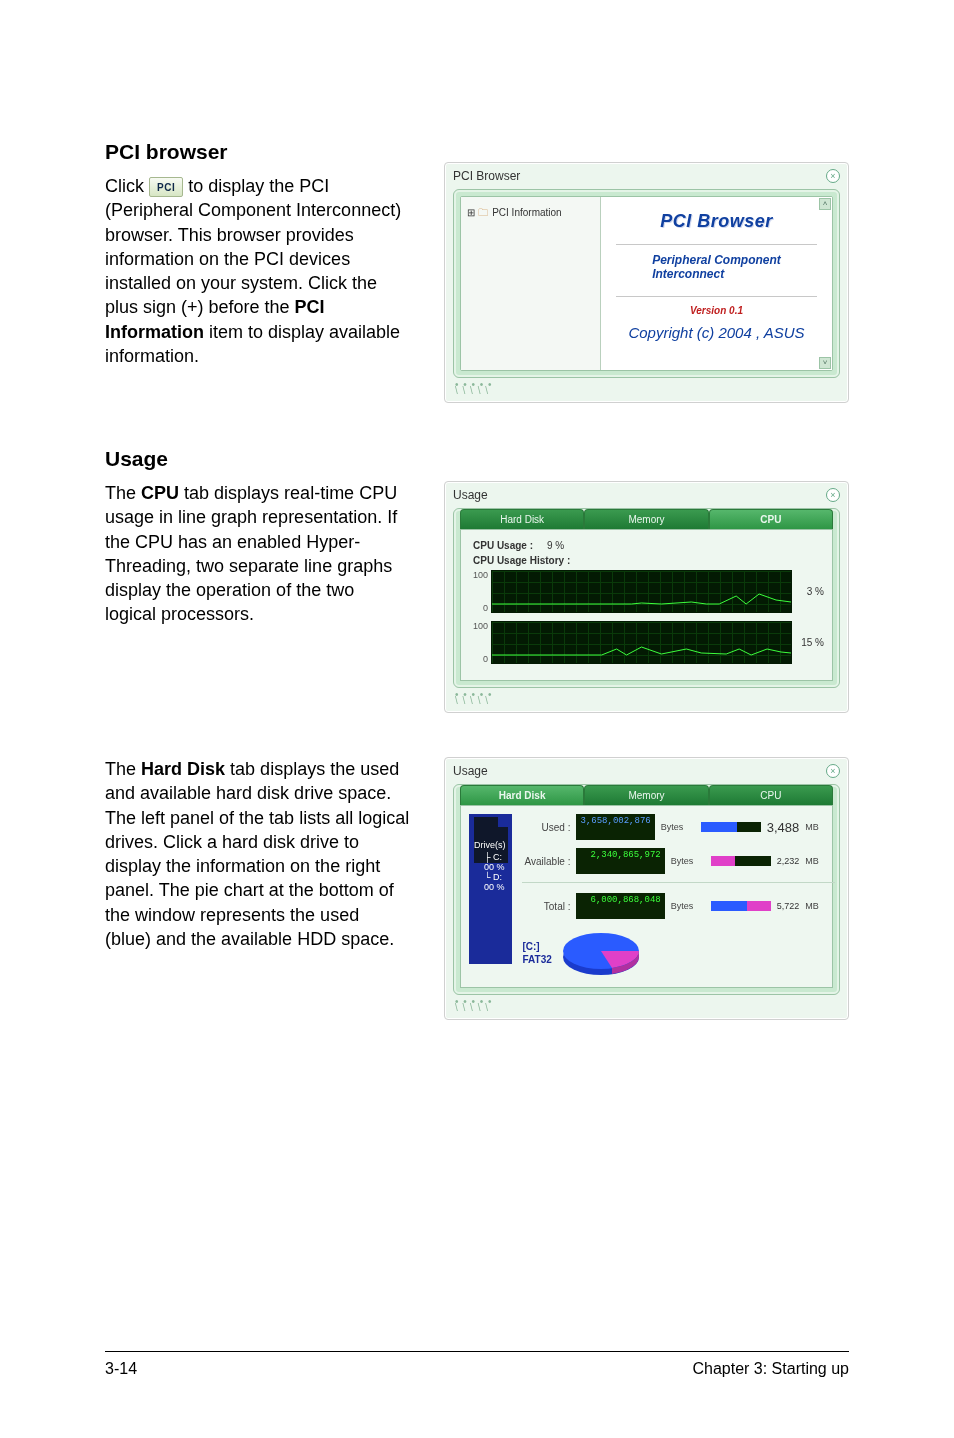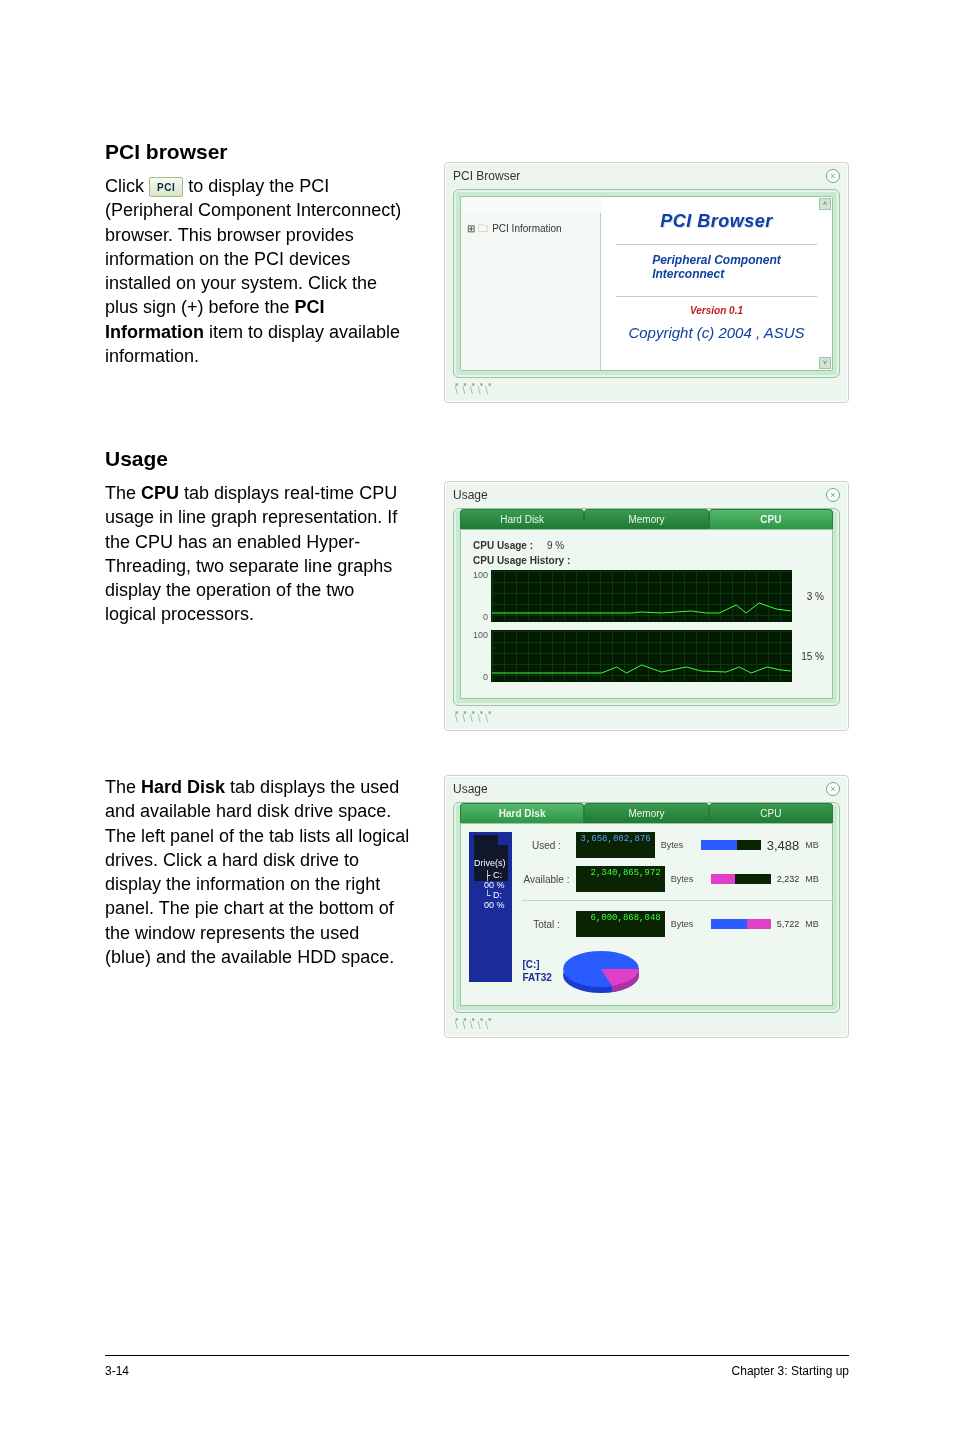--- a/index.html
+++ b/index.html
@@ -110,21 +110,20 @@
     display:flex;
     height: 175px;
   }
   .pci-tree {
     flex:0 0 140px;
     background:#f4f8f4;
     border-right:1px solid #b9d0bd;
     font-size:10px;
     padding:8px 6px;
     color:#333;
-    margin-top:16px;
   }
   .pci-tree .folder { color:#c07727; margin-right:4px; }
   .pci-main {
     flex:1;
     background:#fff;
     display:flex;
     flex-direction:column;
     align-items:center;
     justify-content:flex-start;
     padding:14px 4px 4px 4px;
@@ -197,21 +196,21 @@
     font-weight:bold;
   }
   .u-body {
     background:#eef7f0;
     border:1px solid #9cc4a6;
     padding:6px 8px 8px 8px;
     font-size:10px;
     color:#333;
   }
   .graph {
-    height:52px;
+    height:43px;
     margin:4px 0 8px 0;
     display:flex;
     align-items:stretch;
   }
   .graph .ylab { width:22px;display:flex;flex-direction:column;justify-content:space-between;font-size:9px;color:#555;text-align:right;padding-right:3px; }
   .graph .canvas {
     flex:1;
     background:#031a03;
     border:1px solid #031a03;
     position:relative;
@@ -244,21 +243,21 @@
   .hd-tree .root-sel{
     background:#0f172a;
     padding:13px 2px;
   }
   .hd-stats {
     flex:1;
     font-size:10px;
     color:#333;
   }
   .row { display:flex;align-items:center;margin-bottom:8px;gap:6px; }
-  .row .lab { width:48px;text-align:center;color:#444; }
+  .row .lab { width:48px;text-align:right;color:#444; }
   .row .valbox {
     background:#0a2303;color:#3cff3c;height:26px;line-height:14px;text-align:right;
     padding:0 4px;font-size:9px;flex:1;
     font-family: "Courier New", monospace;
   }
   .row .valbox.blue { color:#5a9dff; }
   .row .unit { width:30px;font-size:9px;color:#444; }
   .row .bar {
     width:60px;height:10px;background:#0a2303;margin-left:4px;display:flex;
   }
@@ -272,21 +271,21 @@
 
   
   .footer {
     position:absolute;
     bottom:60px;
     left:105px;
     right:105px;
     border-top:1px solid #000;
     display:flex;
     justify-content:space-between;
-    font-size:12px;
+    font-size:16px;
     padding-top:8px;
   }
 </style>
 </head>
 <body>
 
 <div class="page">
 
   <div>
     <div class="left-col">

